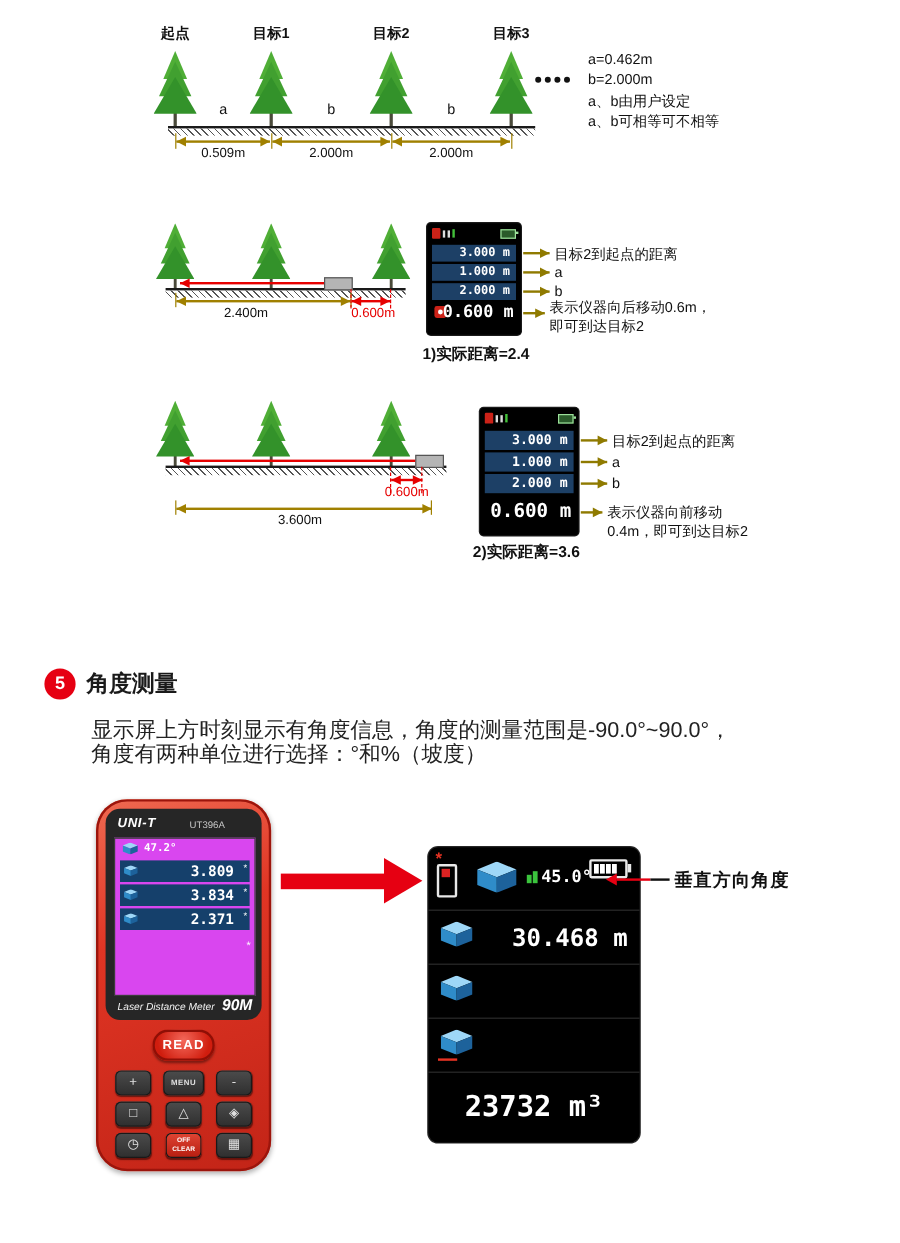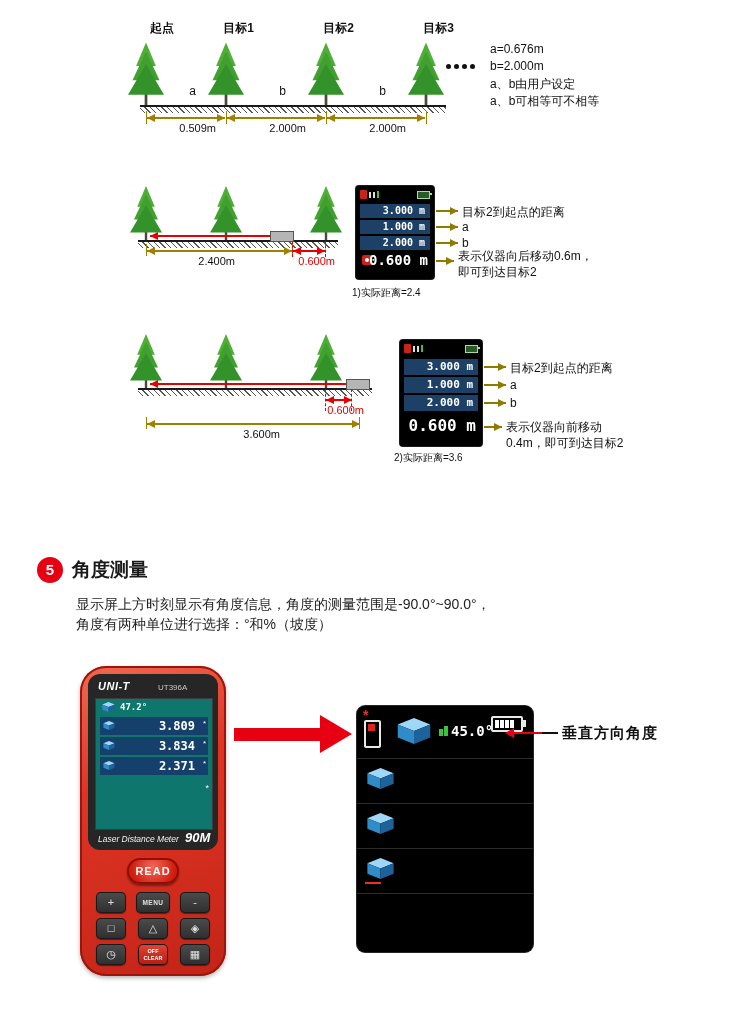--- a/index.html
+++ b/index.html
@@ -1,26 +1,26 @@
 <!DOCTYPE html>
 <html><head>
 <meta charset="utf-8">
 <style>
   html,body{margin:0;padding:0;background:#fff}
   .page{position:relative;width:750px;height:1036px;background:#fff;overflow:hidden;
         font-family:"Liberation Sans",sans-serif;color:#111}
   .abs{position:absolute}
   .t{position:absolute;white-space:nowrap}
-  .c{text-align:right}
+  .c{text-align:center}
   .lbl-b{font-weight:bold;font-size:12px}
   .lbl{font-size:12px}
   .dim-txt{font-size:11px}
   .note{font-size:12px}
   .callout{font-size:12px}
-  .caption{font-size:10px;font-weight:normal}
+  .caption{font-size:13px;font-weight:bold}
   .red{color:#e60000}
   .gline{position:absolute;height:2px;background:#1a1a1a}
   .hatch{position:absolute;height:6px;background:repeating-linear-gradient(45deg,transparent 0 3px,#555 3px 4px)}
   .dim{position:absolute;height:2px;background:currentColor}
   .dim i{position:absolute;top:-3px;width:0;height:0;border-top:4px solid transparent;border-bottom:4px solid transparent}
   .dim .l{left:0;border-right:8px solid currentColor}
   .dim .r{right:0;border-left:8px solid currentColor}
   .tick{position:absolute;width:1px;background:#a08000}
   .vdash{position:absolute;width:0;border-left:1px dashed #e60000}
   .meter-box{position:absolute;width:22px;height:9px;background:#b5b5b5;border:1px solid #555}
@@ -36,29 +36,29 @@
   .batt::after{content:"";position:absolute;right:-3px;top:1px;width:2px;height:2px;background:#9ce09a}
   .ms-row{position:absolute;left:4px;right:4px;background:#1d4066;color:#fff;text-align:right;
           font-family:"DejaVu Sans Mono",monospace;font-weight:bold;padding-right:5px;box-sizing:border-box}
   .ms-res{position:absolute;color:#fff;font-family:"DejaVu Sans Mono",monospace;font-weight:bold}
   .chip-res{position:absolute;width:10px;height:10px;background:#cc2218;border-radius:2px}
   .chip-res::after{content:"";position:absolute;left:3px;top:3px;width:4px;height:4px;background:#fff;border-radius:50%}
 
   .sec-num{position:absolute;width:26px;height:26px;border-radius:50%;background:#e60012;color:#fff;
            font-weight:bold;font-size:15px;text-align:center;line-height:26px}
   .sec-title{position:absolute;font-size:19px;font-weight:bold;color:#1a1a1a}
-  .body-txt{position:absolute;font-size:14px;color:#222;white-space:nowrap}
+  .body-txt{position:absolute;font-size:18px;color:#222;white-space:nowrap}
 
   .dev-body{position:absolute;left:80px;top:666px;width:146px;height:310px;border-radius:26px;
             background:linear-gradient(160deg,#ef6a52 0%,#e03524 35%,#c22417 100%);
             box-shadow:inset 0 0 0 2px #9c150c,0 2px 4px rgba(0,0,0,.3)}
   .dev-panel{position:absolute;left:88px;top:674px;width:130px;height:176px;background:#262626;border-radius:12px}
   .brand{position:absolute;color:#fff;font-weight:bold;font-style:italic;font-size:11px;letter-spacing:.5px}
   .model{position:absolute;color:#c8c8c8;font-size:8px}
-  .dev-screen{position:absolute;left:95px;top:698px;width:116px;height:130px;background:#0f766e;border:1px solid #3c3c3c}
+  .dev-screen{position:absolute;left:95px;top:698px;width:116px;height:130px;background:#d946ef;border:1px solid #3c3c3c}
   .dr{position:absolute;left:4px;width:108px;height:18px;background:#15406b}
   .dr-val{position:absolute;right:13px;top:0;font:bold 12px/18px "DejaVu Sans Mono",monospace;color:#fff}
   .beam{position:absolute;color:#fff}
   .dev-big{position:absolute;right:13px;top:78px;font:bold 25px/48px "DejaVu Sans Mono",monospace;color:#fff}
   .dev-foot-label{position:absolute;color:#f2f2f2;font-size:8.5px;font-style:italic}
   .dev-foot-range{position:absolute;color:#fff;font-size:13px;font-weight:bold;font-style:italic}
   .read-btn{position:absolute;left:127px;top:858px;width:52px;height:26px;border-radius:13px;
             background:radial-gradient(circle at 50% 35%,#f4685a,#d01d0e 70%);
             box-shadow:inset 0 0 0 2px #8f0f06,0 2px 2px rgba(0,0,0,.4);
             color:#fff;font-weight:bold;font-size:11px;text-align:center;line-height:26px;letter-spacing:1px}
@@ -166,21 +166,21 @@
     <div class="t dim-txt c" style="left:246px;top:122px;width:60px">2.000m</div>
     <div class="t dim-txt c" style="left:346px;top:122px;width:60px">2.000m</div>
 
     <div class="dots" style="left:446px;top:64px">
       <span class="dot"></span>
         <span class="dot"></span>
         <span class="dot"></span>
         <span class="dot"></span>
     </div>
 
-    <div class="t note" style="left:490px;top:42px">a=0.676m</div>
+    <div class="t note" style="left:490px;top:42px">a=0.462m</div>
     <div class="t note" style="left:490px;top:59px">b=2.000m</div>
     <div class="t note" style="left:490px;top:76px">a、b由用户设定</div>
     <div class="t note" style="left:490px;top:93px">a、b可相等可不相等</div>
   </div>
 
   <div>
     <svg class="abs" style="left:130px;top:186px" width="32" height="56">
         <use href="#sym-tree"></use>
       </svg>
     <svg class="abs" style="left:210px;top:186px" width="32" height="56">
@@ -408,30 +408,32 @@
     </div>
 
     <div class="bs-div" style="top:52px"></div>
     <div class="bs-div" style="top:97px"></div>
     <div class="bs-div" style="top:142px"></div>
     <div class="bs-div" style="top:187px"></div>
 
     <svg class="abs" style="left:10px;top:62px" width="27" height="21">
         <use href="#sym-cube"></use>
       </svg>
+    <div class="bs-val" style="top:60px">30.468 m</div>
 
     <svg class="abs" style="left:10px;top:107px" width="27" height="21">
         <use href="#sym-cube"></use>
       </svg>
 
     <svg class="abs" style="left:10px;top:152px" width="27" height="21">
         <use href="#sym-cube"></use>
       </svg>
     <div class="bs-redmark" style="left:8px;top:176px"></div>
 
+    <div class="bs-res" style="top:196px">23732 m³</div>
   </div>
 
   <div class="co-head" style="left:505px;top:728px"></div>
   <div class="co-line-red" style="left:514px;top:732px;width:28px"></div>
   <div class="co-line-black" style="left:542px;top:732px;width:16px"></div>
   <div class="bs-callout" style="left:562px;top:724px">垂直方向角度</div>
 
 </div>
 
 </body></html>

